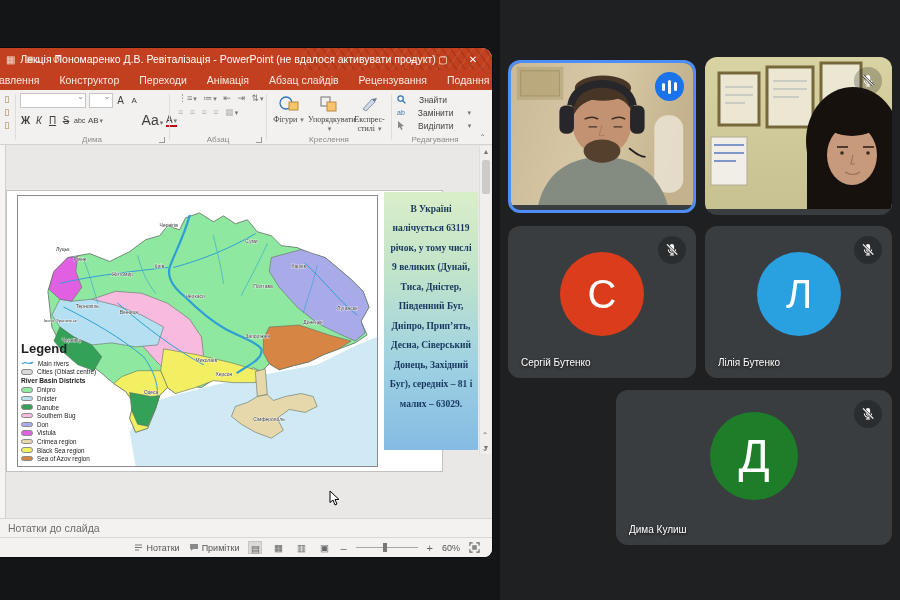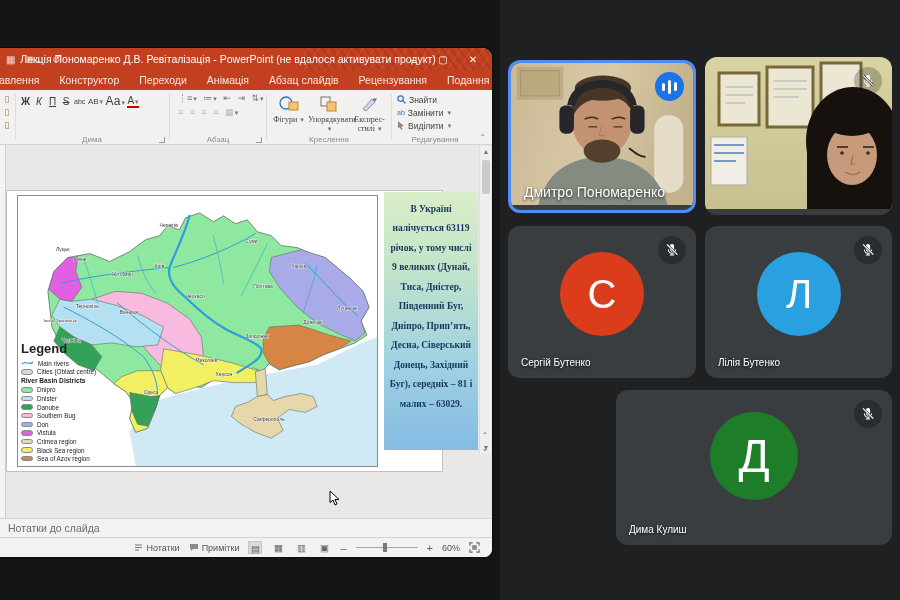--- a/index.html
+++ b/index.html
@@ -39,21 +39,21 @@
   .rgroup .glabel { position:absolute; bottom:1px; left:0; right:0; text-align:center; font-size:8px; color:#8b8b8b; }
   .gdiv { position:absolute; top:4px; height:46px; width:1px; background:#ddd; }
   .combo { display:inline-block; height:15px; background:#fff; border:1px solid #c6c6c6; position:relative; vertical-align:middle; }
   .combo::after { content:"⌄"; position:absolute; right:1px; top:-2px; font-size:8px; color:#888; }
   .fbtn { display:inline-block; min-width:11px; text-align:center; font-size:10px; color:#3f3f3f; vertical-align:middle; }
   .caret::after { content:"▾"; font-size:7px; color:#777; margin-left:1px; }
   .mini-ic { display:inline-block; font-size:9px; color:#777; margin:0 2px; }
   .grayed { color:#b9b7b5 !important; }
   .bigbtn { display:inline-block; width:42px; text-align:center; vertical-align:top; font-size:8px; color:#444; line-height:1.15;font-family:Liberation Serif, serif; }
   .bigbtn .ic { display:block; height:20px; margin:2px auto 1px; }
-  .erow { display:flex; align-items:center; gap:3px; font-size:8.5px; color:#444; height:13px; white-space:nowrap; }
+  .erow { display:flex; align-items:center; gap:13px; font-size:8.5px; color:#444; height:13px; white-space:nowrap; }
   .corner-exp { position:absolute; right:2px; bottom:2px; width:6px; height:6px;
     border-right:1px solid #999; border-bottom:1px solid #999; }
 
   
   .ppt-editor { position:absolute; left:0; top:97px; width:100%; height:373px; background:#e9e8e7; }
   .thumb-strip { position:absolute; left:36px; top:0; width:6px; height:100%; background:#f5f4f3; border-right:1px solid #d2d0ce; }
   .slide { position:absolute; left:42px; top:45px; width:437px; height:282px; background:#fff; border:1px solid #c2c1c0; }
   .mapbox { position:absolute; left:10px; top:4px; width:361px; height:272px; border:1px solid #8a8a8a; background:#fff; }
   .mapbox svg.map { position:absolute; left:0; top:0; width:100%; height:100%; }
 
@@ -139,28 +139,34 @@
 
       </div>
 
       <div class="ppt-ribbon">
         <div class="rgroup" style="left:36px;width:14px;">
           <div style="padding-top:3px;text-align:center;color:#9b7c4e;font-size:9px;line-height:13px;">▯<br>▯<br>▯</div>
         </div>
         <div class="gdiv" style="left:51px;"></div>
 
         <div class="rgroup" style="left:53px;width:150px;">
+          <div style="padding:3px 0 0 3px; white-space:nowrap;">
+            <span class="combo" style="width:66px;"></span>
+            <span class="combo" style="width:24px;"></span>
+            <span class="fbtn" style="font-size:10px;">А</span>
+            <span class="fbtn" style="font-size:8px;">А</span>
+          </div>
           <div style="padding:4px 0 0 3px; white-space:nowrap;">
             <span class="fbtn" style="font-weight:bold;">Ж</span>
             <span class="fbtn" style="font-style:italic;">К</span>
             <span class="fbtn" style="text-decoration:underline;">П</span>
             <span class="fbtn" style="text-decoration:line-through;">S</span>
             <span class="fbtn" style="font-size:7px;">abc</span>
             <span class="fbtn caret" style="font-size:8px;">АВ</span>
-            <span class="fbtn caret" style="font-size:12px;">Аа</span>
+            <span class="fbtn caret" style="font-size:14px;margin-left:36px;">Аа</span>
             <span class="fbtn caret" style="border-bottom:2px solid #c00;">А</span>
           </div>
           <div class="glabel">Дима</div>
           <div class="corner-exp"></div>
         </div>
         <div class="gdiv" style="left:205px;"></div>
 
         <div class="rgroup" style="left:208px;width:92px;">
           <div style="padding:3px 0 0 4px; white-space:nowrap;">
             <span class="mini-ic caret">⋮≡</span>
@@ -433,21 +439,20 @@
         <path d="M62,44 C66,14 122,14 126,44" fill="none" stroke="#26262b" stroke-width="8"></path>
         <rect x="50" y="44" width="15" height="29" rx="6" fill="#26262b"></rect>
         <rect x="123" y="44" width="15" height="29" rx="6" fill="#26262b"></rect>
         <path d="M122,88 C130,94 134,97 139,97" stroke="#222" stroke-width="2" fill="none"></path>
       </svg>
       <div class="audio-ind">
           <i></i>
           <i></i>
           <i></i>
         </div>
-      <div class="vname" style="font-size:14px;">Дмитро Пономаренко</div>
     </div>
 
     <div class="tile" style="left:205px; top:57px; width:187px; height:158px;">
       <svg class="photo" viewBox="0 0 187 152" preserveAspectRatio="none">
         <defs>
             <linearGradient id="g2" x1="0" y1="0" x2="0" y2="1">
           <stop offset="0" stop-color="#d9d2a2"></stop>
               <stop offset="1" stop-color="#c7c090"></stop>
         </linearGradient>
           </defs>

